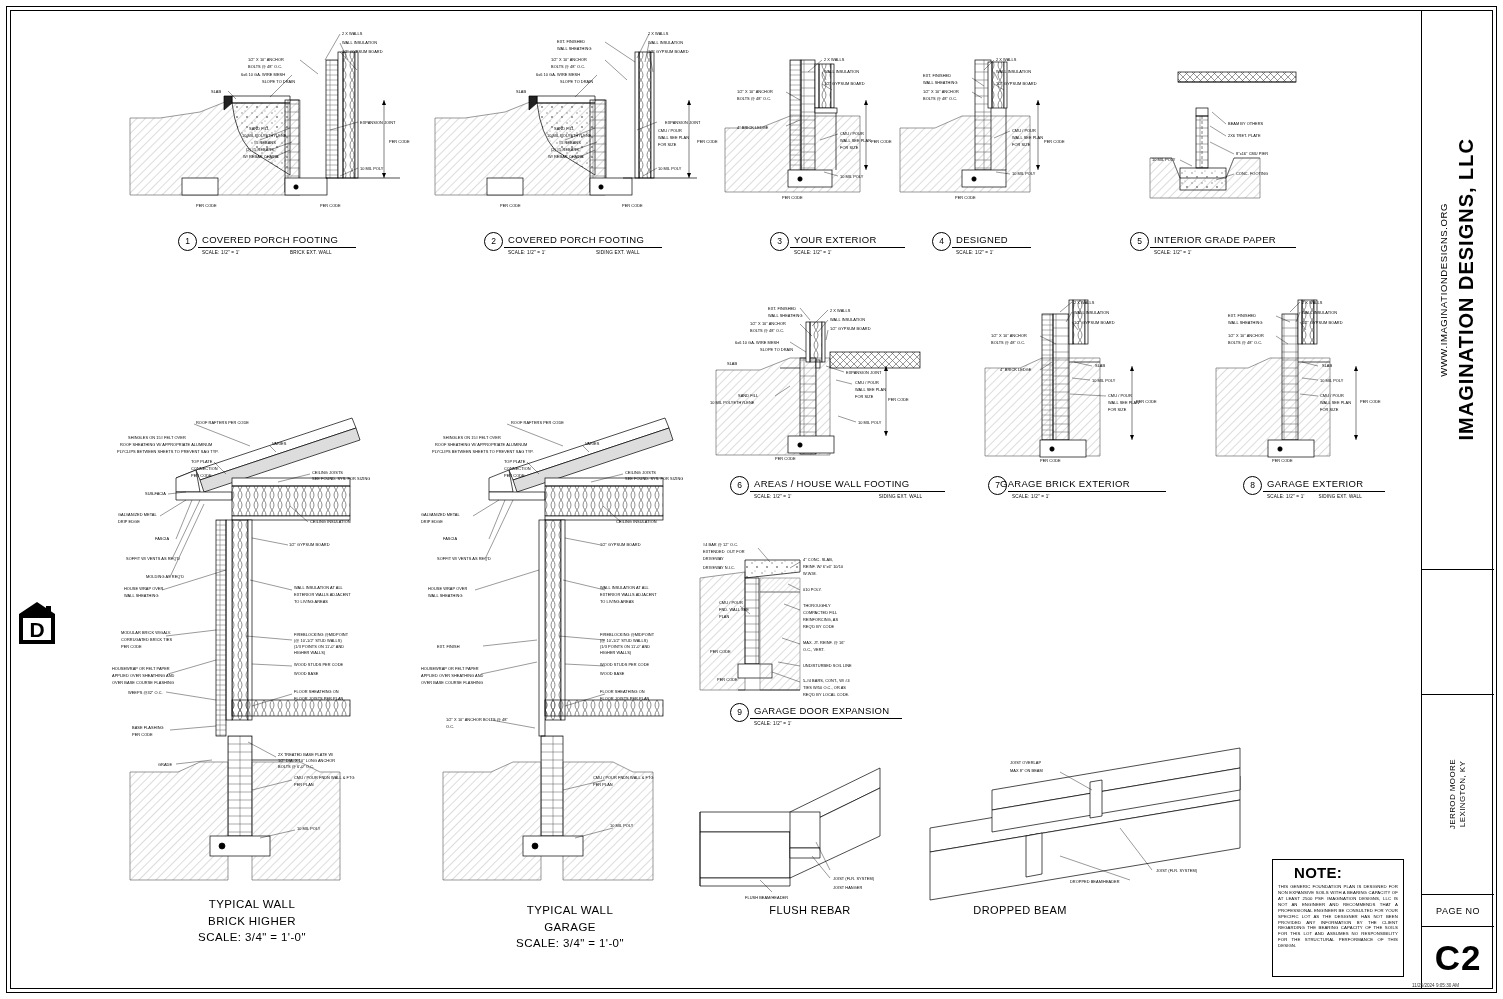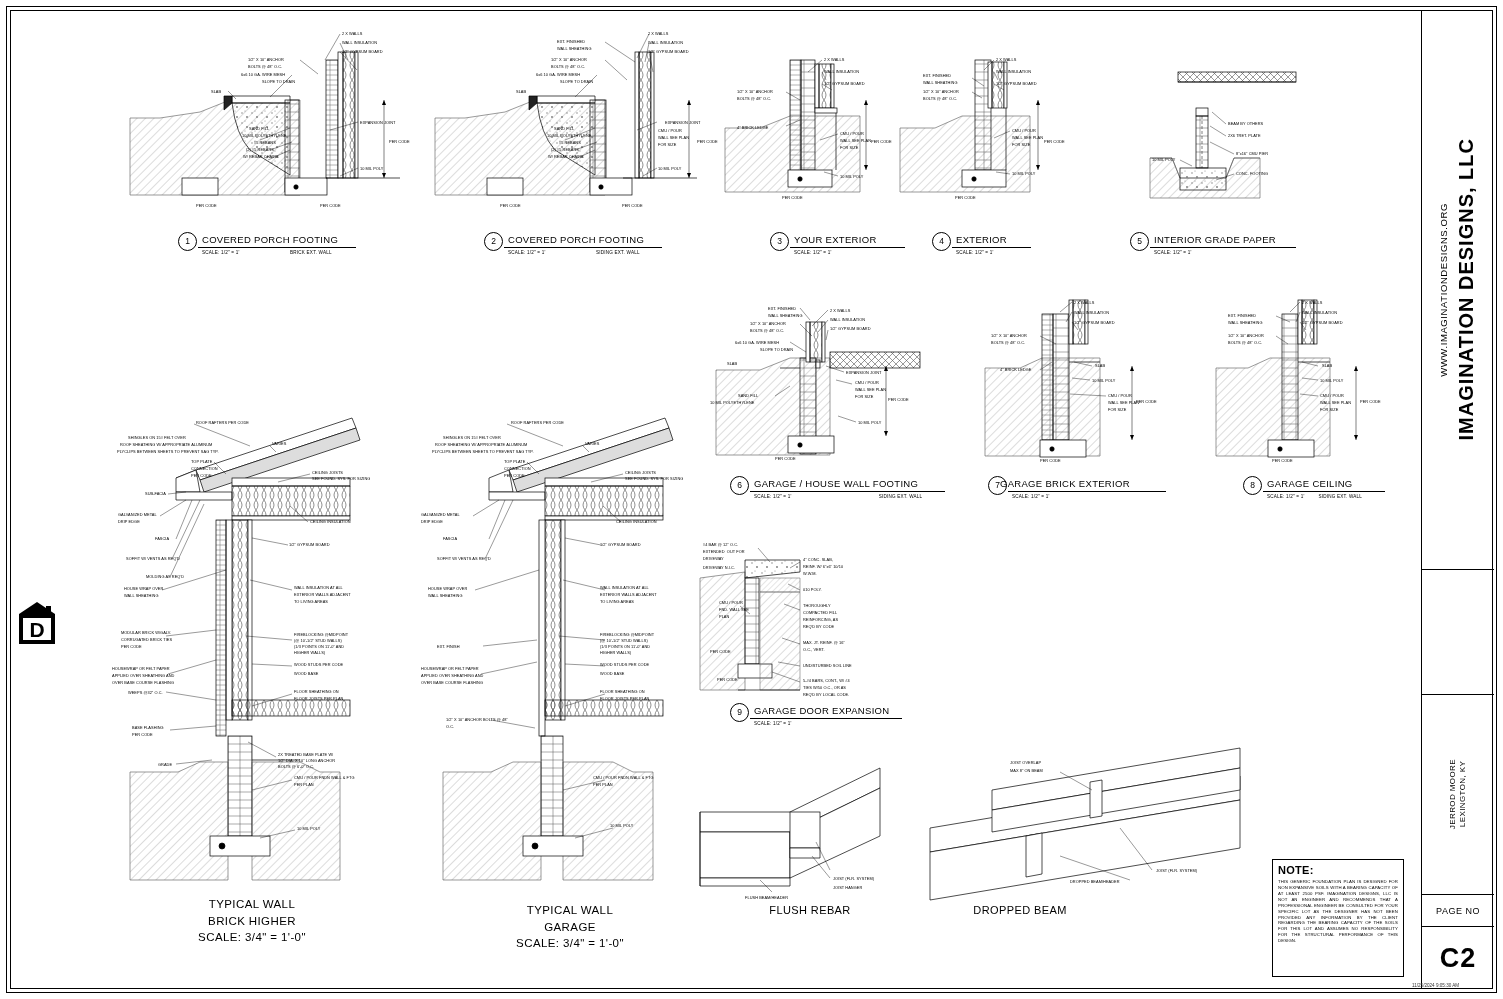--- a/index.html
+++ b/index.html
@@ -11,28 +11,28 @@
   .border-inner{position:absolute;left:10px;top:10px;width:1483px;height:979px;border:0.8px solid #000;box-sizing:border-box;}
 
   
   .titleblock{position:absolute;right:10px;top:10px;width:72px;height:979px;border-left:1.2px solid #000;box-sizing:border-box;}
   .tb-sec{position:absolute;left:0;width:72px;border-bottom:1.2px solid #000;box-sizing:border-box;}
   .vert-text{writing-mode:vertical-rl;transform:rotate(180deg);white-space:nowrap;}
   .firm-name{font-size:20px;font-weight:bold;letter-spacing:1px;}
   .firm-web{font-size:9.5px;letter-spacing:0.6px;}
   .client{font-size:8px;letter-spacing:0.4px;line-height:1.25;text-align:center;}
   .pageno-lbl{font-size:9px;text-align:right;letter-spacing:0.5px;}
-  .pageno-val{font-size:27px;font-weight:bold;text-align:right;letter-spacing:1px;}
+  .pageno-val{font-size:35px;font-weight:bold;text-align:right;letter-spacing:1px;}
 
   .logo-box{position:absolute;left:17px;top:600px;width:38px;height:44px;}
   .logo-box svg{display:block;}
 
   
   .notebox{position:absolute;left:1272px;top:859px;width:132px;height:118px;border:1.1px solid #000;box-sizing:border-box;padding:4px 5px;}
-  .notebox h4{margin:0 0 3px 0;font-size:11px;font-weight:bold;letter-spacing:0.3px;}
+  .notebox h4{margin:0 0 3px 16px;font-size:15px;font-weight:bold;letter-spacing:0.3px;}
   .notebox p{margin:0;font-size:4.3px;line-height:1.38;text-align:justify;letter-spacing:0.1px;}
 
   .timestamp{position:absolute;left:1412px;top:983px;font-size:4.6px;color:#333;}
 
   
   .lbl{position:absolute;font-size:3.9px;line-height:1.25;letter-spacing:0.05px;white-space:pre;}
 
   
   .dtitle{position:absolute;font-size:9.5px;letter-spacing:0.3px;white-space:nowrap;}
   .dscale{position:absolute;font-size:4.6px;letter-spacing:0.2px;white-space:nowrap;}
@@ -676,38 +676,38 @@
       <div class="dtag" style="left: 484px; top: 232px;">2</div>
       <div class="dtitle" style="left: 508px; top: 234px;">COVERED PORCH FOOTING</div>
       <div class="tline" style="left: 504px; top: 247px; width: 158.1px;"></div>
       <div class="dscale" style="left: 508px; top: 250px;">SCALE: 1/2" = 1'</div>
       <div class="dscale" style="left: 596.1px; top: 250px;">SIDING EXT. WALL</div>
       <div class="dtag" style="left: 770px; top: 232px;">3</div>
       <div class="dtitle" style="left: 794px; top: 234px;">YOUR EXTERIOR</div>
       <div class="tline" style="left: 790px; top: 247px; width: 115.4px;"></div>
       <div class="dscale" style="left: 794px; top: 250px;">SCALE: 1/2" = 1'</div>
       <div class="dtag" style="left: 932px; top: 232px;">4</div>
-      <div class="dtitle" style="left: 956px; top: 234px;">EXTERIOR</div>
+      <div class="dtitle" style="left: 956px; top: 234px;">DESIGNED</div>
       <div class="tline" style="left: 952px; top: 247px; width: 78.8px;"></div>
       <div class="dscale" style="left: 956px; top: 250px;">SCALE: 1/2" = 1'</div>
       <div class="dtag" style="left: 1130px; top: 232px;">5</div>
       <div class="dtitle" style="left: 1154px; top: 234px;">INTERIOR GRADE PAPER</div>
       <div class="tline" style="left: 1150px; top: 247px; width: 145.9px;"></div>
       <div class="dscale" style="left: 1154px; top: 250px;">SCALE: 1/2" = 1'</div>
       <div class="dtag" style="left: 730px; top: 476px;">6</div>
-      <div class="dtitle" style="left: 754px; top: 478px;">GARAGE / HOUSE WALL FOOTING</div>
+      <div class="dtitle" style="left: 754px; top: 478px;">AREAS / HOUSE WALL FOOTING</div>
       <div class="tline" style="left: 750px; top: 491px; width: 194.7px;"></div>
       <div class="dscale" style="left: 754px; top: 494px;">SCALE: 1/2" = 1'</div>
       <div class="dscale" style="left: 878.7px; top: 494px;">SIDING EXT. WALL</div>
       <div class="dtag" style="left: 988px; top: 476px;">7</div>
       <div class="dtitle" style="left: 1000px; top: 478px;">GARAGE BRICK EXTERIOR</div>
       <div class="tline" style="left: 1008px; top: 491px; width: 158.1px;"></div>
       <div class="dscale" style="left: 1012px; top: 494px;">SCALE: 1/2" = 1'</div>
       <div class="dtag" style="left: 1243px; top: 476px;">8</div>
-      <div class="dtitle" style="left: 1267px; top: 478px;">GARAGE CEILING</div>
+      <div class="dtitle" style="left: 1267px; top: 478px;">GARAGE EXTERIOR</div>
       <div class="tline" style="left: 1263px; top: 491px; width: 121.5px;"></div>
       <div class="dscale" style="left: 1267px; top: 494px;">SCALE: 1/2" = 1'</div>
       <div class="dscale" style="left: 1318.5px; top: 494px;">SIDING EXT. WALL</div>
       <div class="dtag" style="left: 730px; top: 703px;">9</div>
       <div class="dtitle" style="left: 754px; top: 705px;">GARAGE DOOR EXPANSION</div>
       <div class="tline" style="left: 750px; top: 718px; width: 152px;"></div>
       <div class="dscale" style="left: 754px; top: 721px;">SCALE: 1/2" = 1'</div>
     </div>
 
   <div class="bigtitle" style="left:132px;top:896px;width:240px;" id="bt1"><span>TYPICAL WALL</span><br><span>BRICK HIGHER</span><br><span>SCALE: 3/4" = 1'-0"</span></div>

